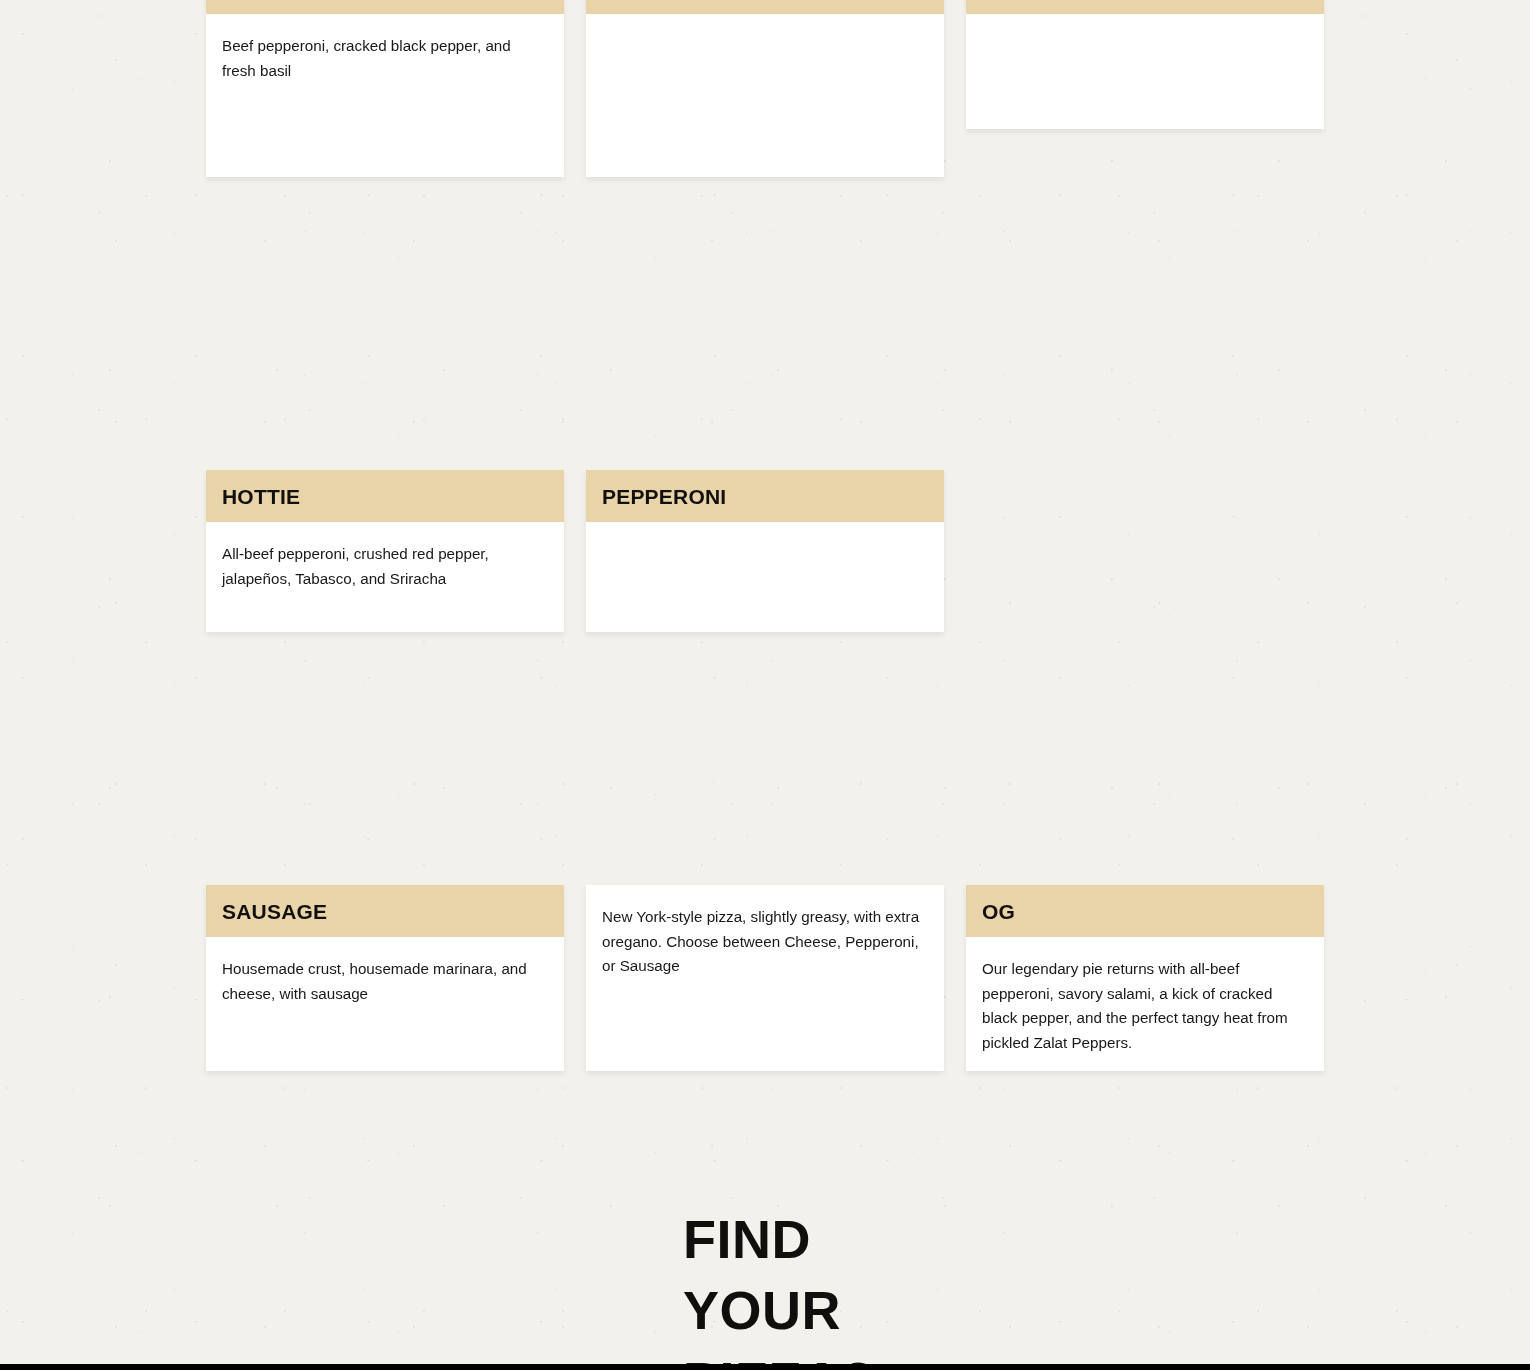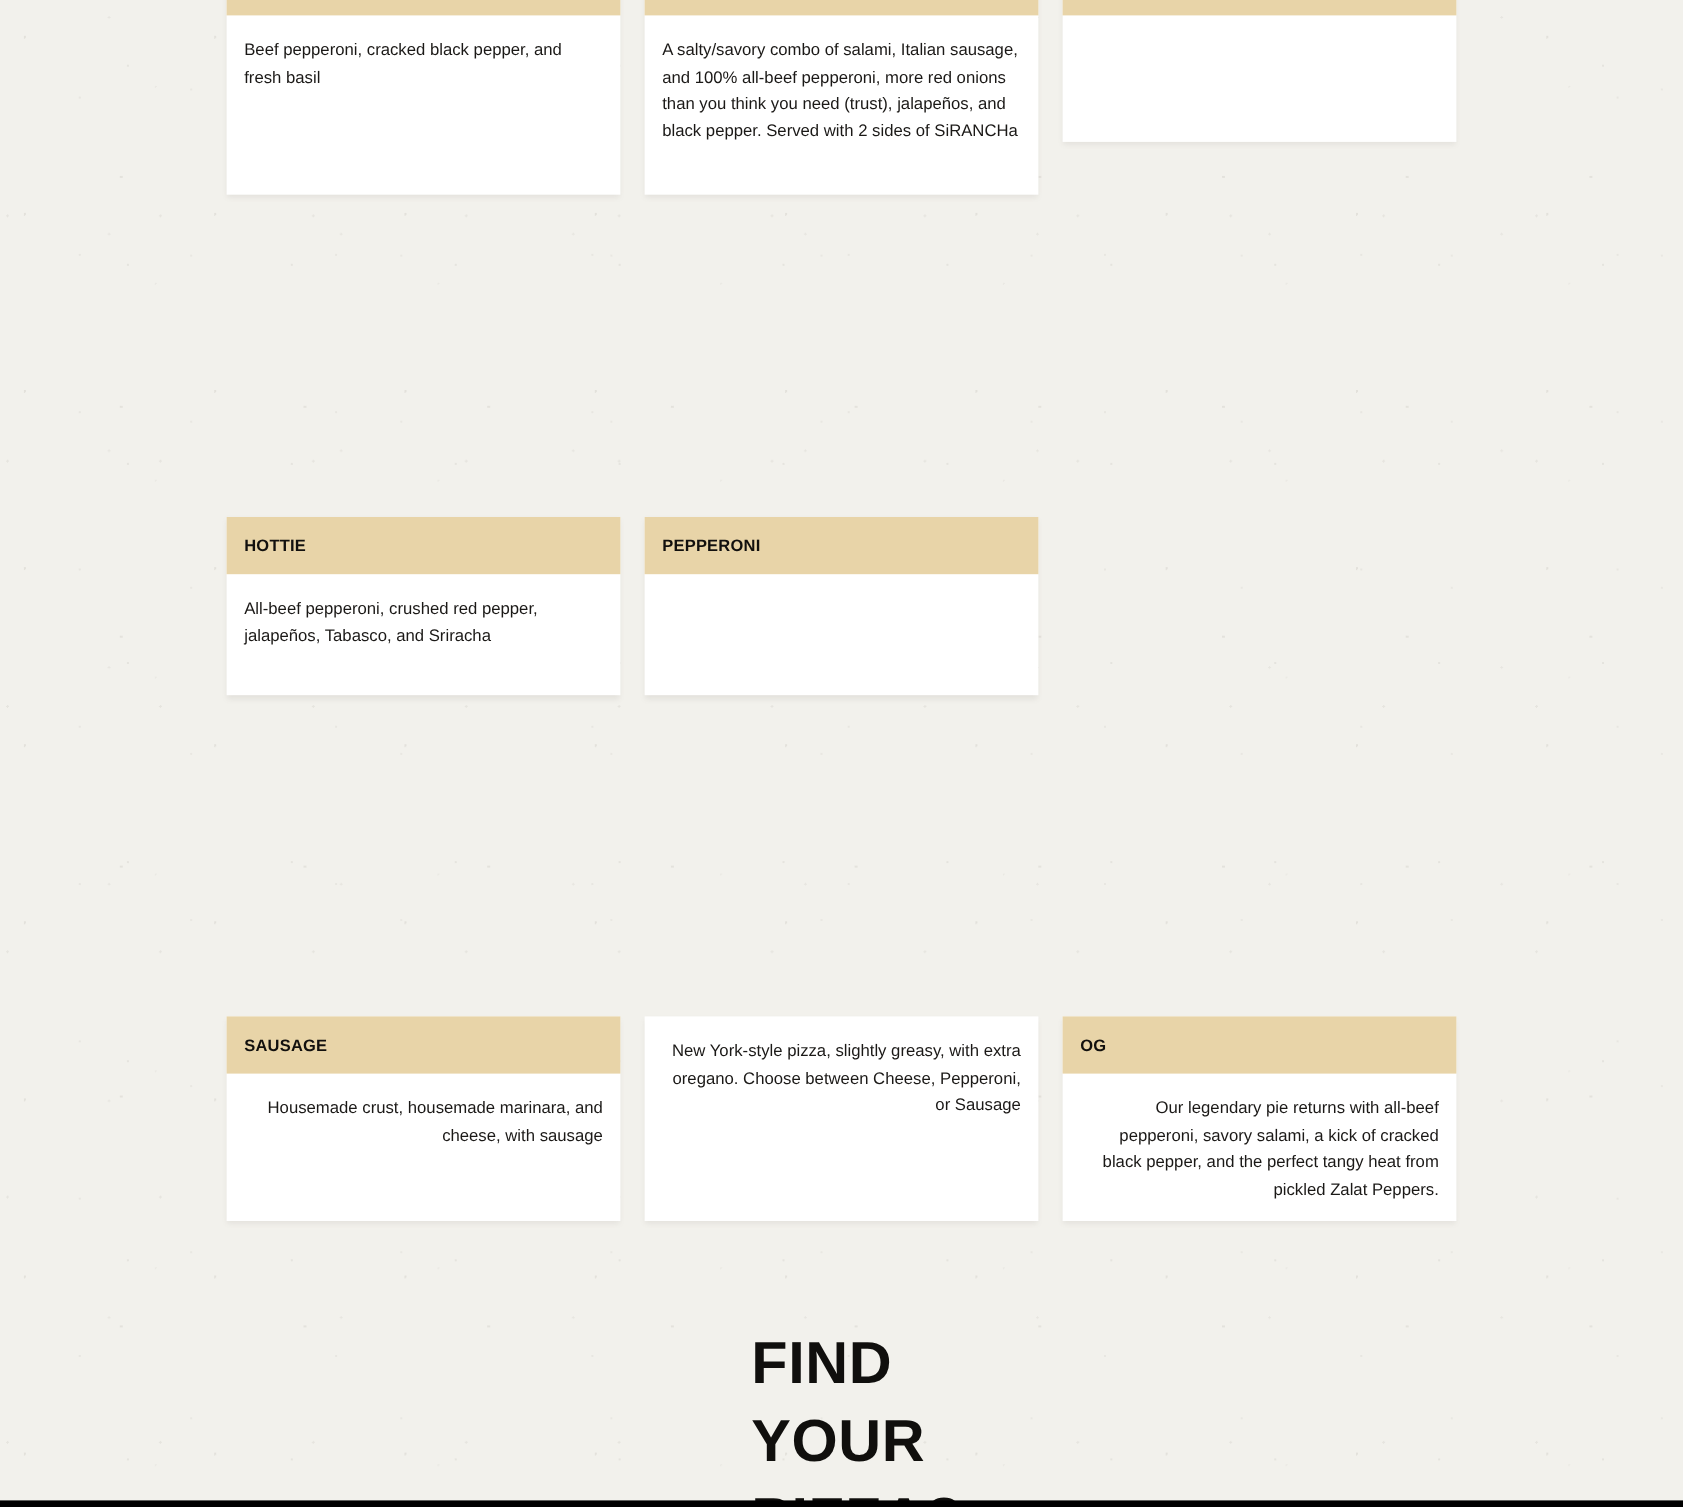--- a/index.html
+++ b/index.html
@@ -53,21 +53,21 @@
 
   .card-header {
     background: #e8d4a8;
     height: 52px;
     display: flex;
     align-items: center;
     padding: 0 16px;
   }
 
   .card-title {
-    font-size: 15px;
+    font-size: 21px;
     font-weight: 700;
     letter-spacing: .2px;
     color: #12100e;
     line-height: 1;
     white-space: nowrap;
   }
 
   .card-body {
     padding: 20px 16px 18px 16px;
   }
@@ -89,21 +89,21 @@
   .row-1 .card-body { min-height: 0; }
   .r1-c1 { height: 215px; }
   .r1-c2 { height: 215px; }
   .r1-c3 { height: 167px; }
 
   
   .row-2 { top: 470px; }
   .r2 { height: 162px; }
 
   
-  .row-3 { top: 924px; text-align: right; }
+  .row-3 { top: 885px; }
   .r3 { height: 186px; }
 
   
   .find-heading {
     position: absolute;
     left: 683px;
     top: 1212px;
     font-size: 54px;
     font-weight: 700;
     letter-spacing: .5px;
@@ -134,23 +134,20 @@
     </div>
     <div class="card-body">
       <p class="card-desc">Beef pepperoni, cracked black pepper, and fresh basil</p>
     </div>
   </div>
 
   <div class="card row-1 col-2 r1-c2">
     <div class="card-header">
       
     </div>
-    <div class="card-body">
-      <p class="card-desc">A salty/savory combo of salami, Italian sausage, and 100% all-beef pepperoni, more red onions than you think you need (trust), jalapeños, and black pepper. Served with 2 sides of SiRANCHa</p>
-    </div>
   </div>
 
   <div class="card row-1 col-3 r1-c3">
     <div class="card-header">
       
     </div>
   </div>
 
   <div class="card row-2 col-1 r2">
     <div class="card-header">

